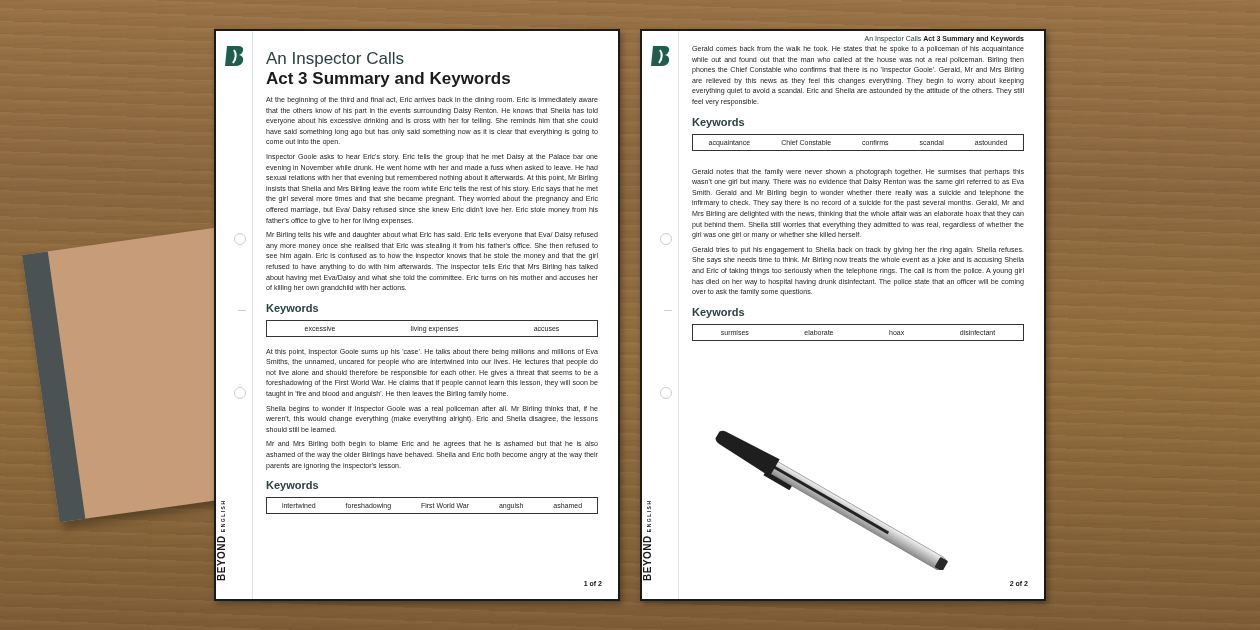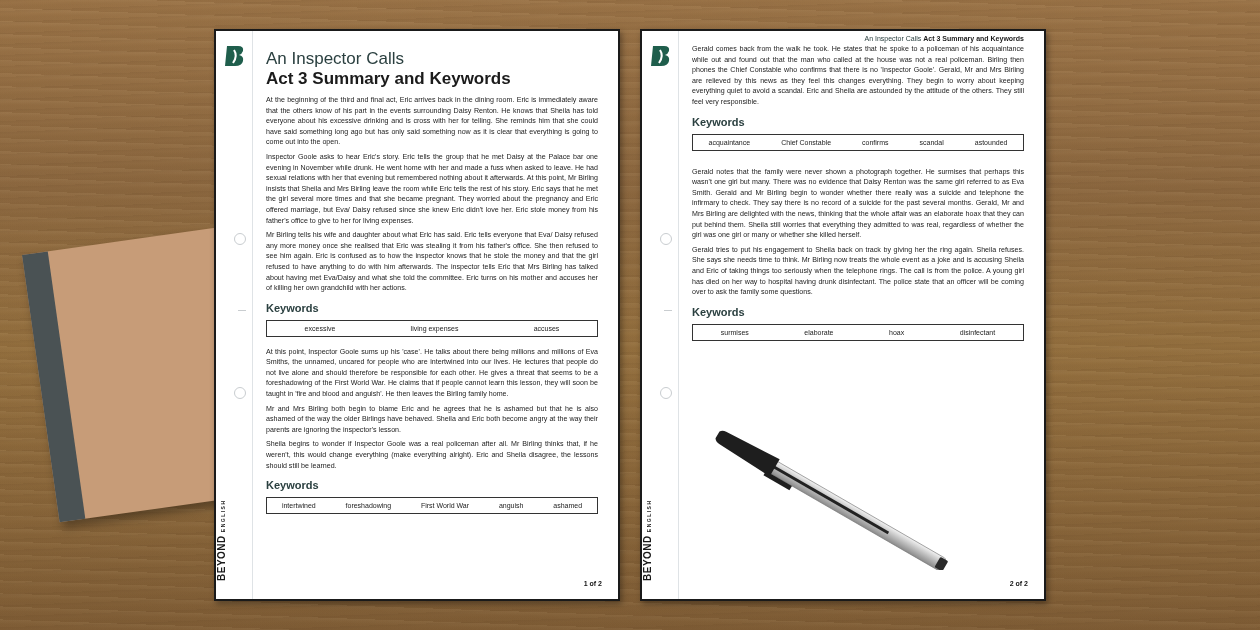--- a/index.html
+++ b/index.html
@@ -83,22 +83,22 @@
     <p class="para">At the beginning of the third and final act, Eric arrives back in the dining room. Eric is immediately aware that the others know of his part in the events surrounding Daisy Renton. He knows that Sheila has told everyone about his excessive drinking and is cross with her for telling. She reminds him that she could have said something long ago but has only said something now as it is clear that everything is going to come out into the open.</p>
     <p class="para">Inspector Goole asks to hear Eric's story. Eric tells the group that he met Daisy at the Palace bar one evening in November while drunk. He went home with her and made a fuss when asked to leave. He had sexual relations with her that evening but remembered nothing about it afterwards. At this point, Mr Birling insists that Sheila and Mrs Birling leave the room while Eric tells the rest of his story. Eric says that he met the girl several more times and that she became pregnant. They worried about the pregnancy and Eric offered marriage, but Eva/ Daisy refused since she knew Eric didn't love her. Eric stole money from his father's office to give to her for living expenses.</p>
     <p class="para">Mr Birling tells his wife and daughter about what Eric has said. Eric tells everyone that Eva/ Daisy refused any more money once she realised that Eric was stealing it from his father's office. She then refused to see him again. Eric is confused as to how the inspector knows that he stole the money and that the girl refused to have anything to do with him afterwards. The inspector tells Eric that Mrs Birling has talked about having met Eva/Daisy and what she told the committee. Eric turns on his mother and accuses her of killing her own grandchild with her actions.</p>
     <div class="kw-title">Keywords</div>
     <div class="kw-box">
       <span>excessive</span>
       <span>living expenses</span>
       <span>accuses</span>
     </div>
     <p class="para">At this point, Inspector Goole sums up his 'case'. He talks about there being millions and millions of Eva Smiths, the unnamed, uncared for people who are intertwined into our lives. He lectures that people do not live alone and should therefore be responsible for each other. He gives a threat that seems to be a foreshadowing of the First World War. He claims that if people cannot learn this lesson, they will soon be taught in 'fire and blood and anguish'. He then leaves the Birling family home.</p>
+    <p class="para">Sheila begins to wonder if Inspector Goole was a real policeman after all. Mr Birling thinks that, if he weren't, this would change everything (make everything alright). Eric and Sheila disagree, the lessons should still be learned.</p>
     <p class="para">Mr and Mrs Birling both begin to blame Eric and he agrees that he is ashamed but that he is also ashamed of the way the older Birlings have behaved. Sheila and Eric both become angry at the way their parents are ignoring the inspector's lesson.</p>
-    <p class="para">Sheila begins to wonder if Inspector Goole was a real policeman after all. Mr Birling thinks that, if he weren't, this would change everything (make everything alright). Eric and Sheila disagree, the lessons should still be learned.</p>
     <div class="kw-title">Keywords</div>
     <div class="kw-box">
       <span>intertwined</span>
       <span>foreshadowing</span>
       <span>First World War</span>
       <span>anguish</span>
       <span>ashamed</span>
     </div>
   </div>
   <div class="page-num">1 of 2</div>

